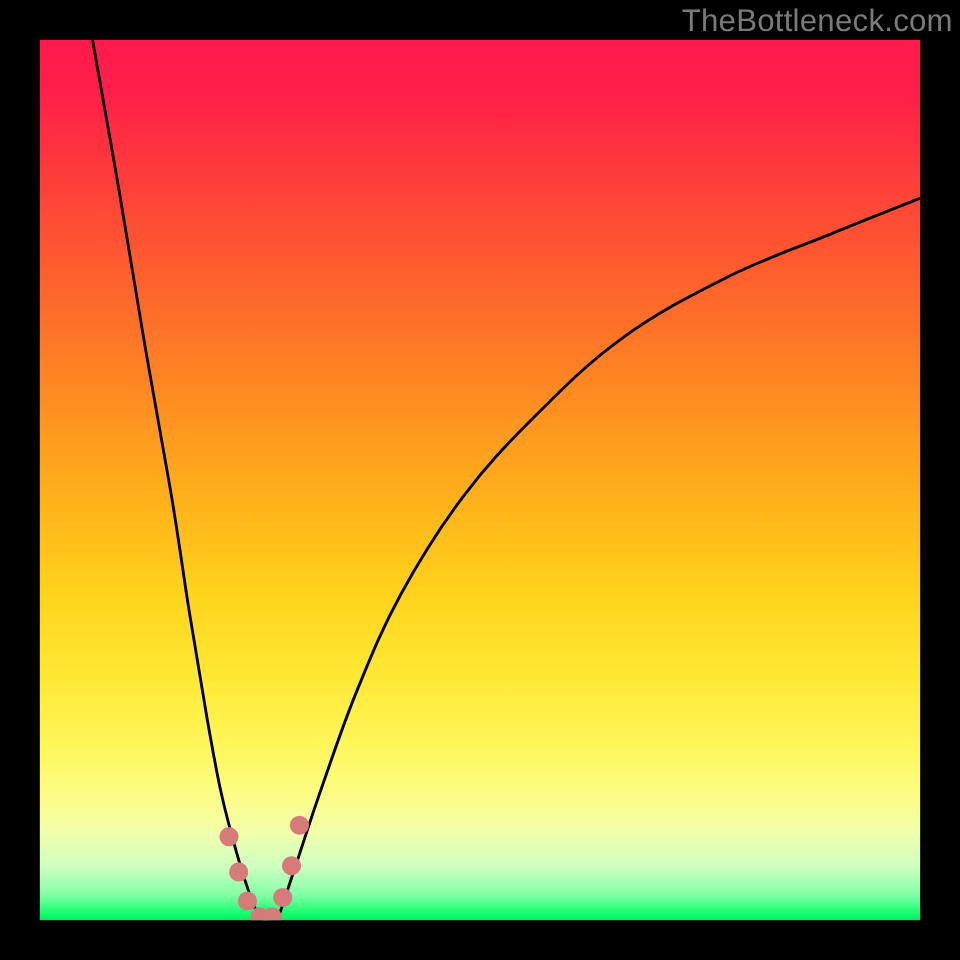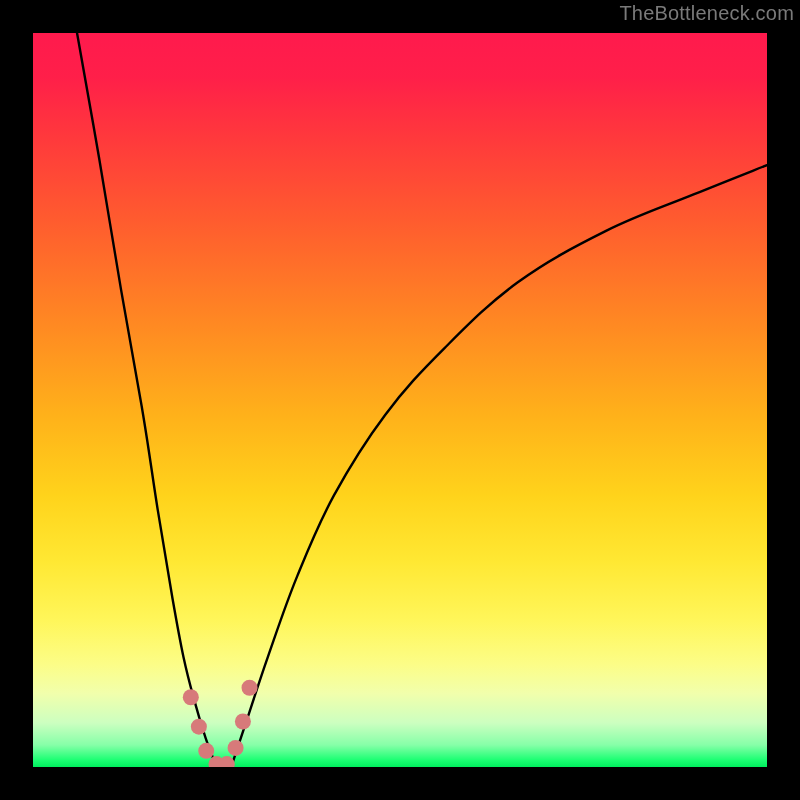--- a/index.html
+++ b/index.html
@@ -16,21 +16,21 @@
     height: 800px;
     background: #000;
     position: relative;
     box-sizing: border-box;
   }
   .watermark {
     position: absolute;
     top: 2px;
     right: 6px;
     color: #7a7a7a;
-    font-size: 20px;
+    font-size: 26px;
     font-weight: 500;
     letter-spacing: 0.2px;
     user-select: none;
   }
   .plot {
     position: absolute;
     left: 33px;
     top: 33px;
     width: 734px;
     height: 734px;

